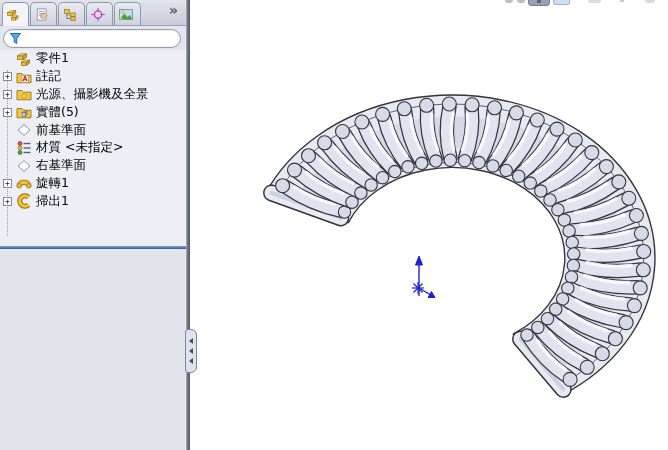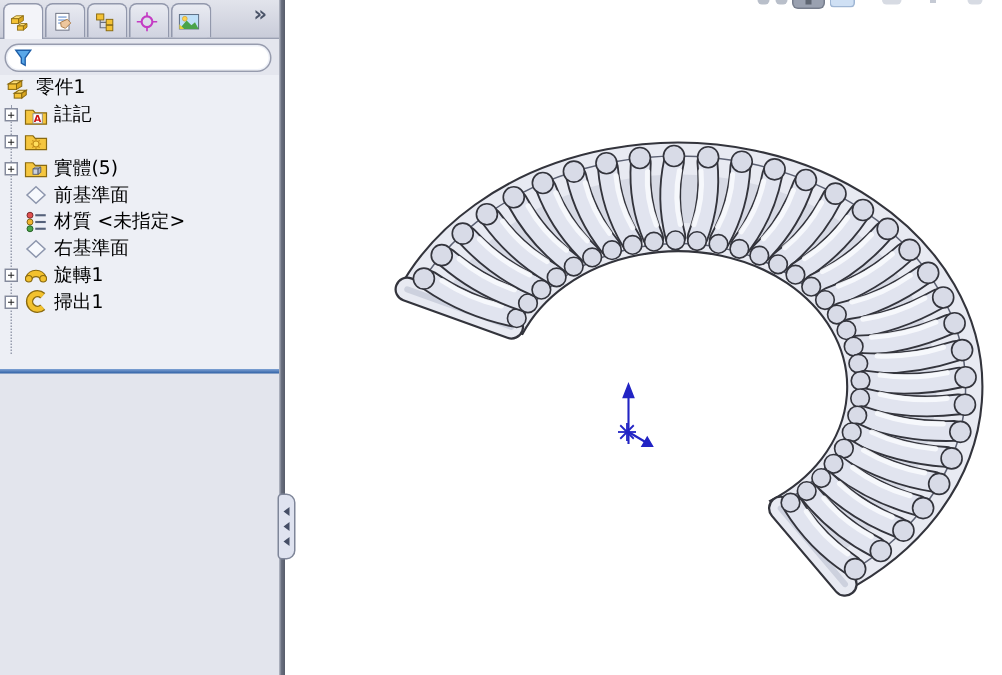--- a/index.html
+++ b/index.html
@@ -16,21 +16,21 @@
        display:flex;align-items:center;justify-content:center;box-sizing:border-box;}
   .tab.active{background:#f3f4f9;height:24px;}
   .chevron{position:absolute;right:8px;top:2px;font-size:14px;font-weight:bold;color:#4a5468;cursor:default;}
   .filterbar{position:absolute;top:26px;left:0;width:186px;height:24px;background:#e4e6ee;}
   .pill{position:absolute;top:3px;left:3px;right:5px;height:17px;border-radius:10px;background:#fff;
         border:1px solid #979cae;box-shadow:inset 0 0 0 1px #eef1f8;display:flex;align-items:center;padding-left:5px;}
   .pill input{flex:1;min-width:0;border:0;outline:0;background:transparent;font-size:11px;height:13px;}
   .tree{position:absolute;top:50px;left:0;width:186px;height:196px;background:#edeff5;}
   .tree::before{content:"";position:absolute;left:7px;top:20px;bottom:10px;border-left:1px dotted #989dae;}
   .trow{height:17.8px;display:flex;align-items:center;padding-left:3px;position:relative;}
-  .trow.root{padding-left:4px;}
+  .trow.root{padding-left:16px;}
   .exp{width:9px;height:9px;box-sizing:border-box;background:#fff;border:1px solid #848a9c;
        font:8px/7px "DejaVu Sans Mono","Liberation Mono",monospace;text-align:center;color:#222;
        margin-right:4px;flex:none;}
   .exp.none{visibility:hidden;}
   .icn{width:16px;height:16px;margin-right:4px;display:inline-flex;align-items:center;justify-content:center;flex:none;}
   .lbl{white-space:nowrap;font-size:12.5px;color:#000;}
   .rollback{position:absolute;top:246px;left:0;width:186px;height:3px;
             background:linear-gradient(180deg,#7ea2d4,#2e5fa4);}
   .splitter{position:absolute;left:186px;top:0;width:4px;height:450px;
             background:linear-gradient(90deg,#b9bdc9,#6a7080 40%,#575c6a);}
@@ -350,20 +350,21 @@
                 <line x1="8" y1="12.4" x2="8" y2="13.4"></line>
                 <line x1="4.6" y1="10" x2="5.6" y2="10"></line>
                 <line x1="10.4" y1="10" x2="11.4" y2="10"></line>
                 <line x1="5.6" y1="7.6" x2="6.3" y2="8.3"></line>
                 <line x1="9.7" y1="11.7" x2="10.4" y2="12.4"></line>
                 <line x1="10.4" y1="7.6" x2="9.7" y2="8.3"></line>
                 <line x1="6.3" y1="11.7" x2="5.6" y2="12.4"></line>
               </g>
             </svg>
           </span>
+          <span class="lbl">光源、攝影機及全景</span>
         </div>
         <div class="trow">
           <span class="exp">+</span>
           <span class="icn" style="">
             <svg width="16" height="16" viewBox="0 0 16 16">
               <path d="M1,4.5 L6,4.5 L7.5,6.2 L15,6.2 L15,13.8 L1,13.8 Z" fill="#f5c63f" stroke="#8a6a10" stroke-width="0.8"></path>
               <polygon points="6,8.6 7.8,7.4 11.2,7.4 9.4,8.6" fill="#e8ebf3" stroke="#555c6e" stroke-width="0.6"></polygon>
               <rect x="6" y="8.6" width="3.4" height="3.6" fill="#ccd2e0" stroke="#555c6e" stroke-width="0.6"></rect>
               <polygon points="9.4,8.6 11.2,7.4 11.2,10.9 9.4,12.2" fill="#a9b0c4" stroke="#555c6e" stroke-width="0.6"></polygon>
             </svg>

